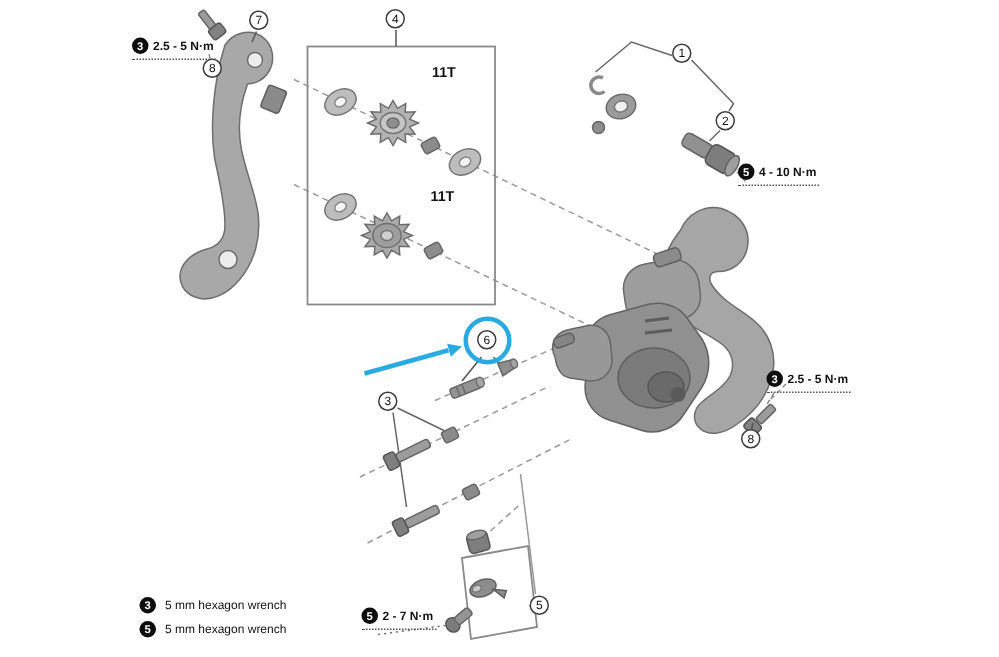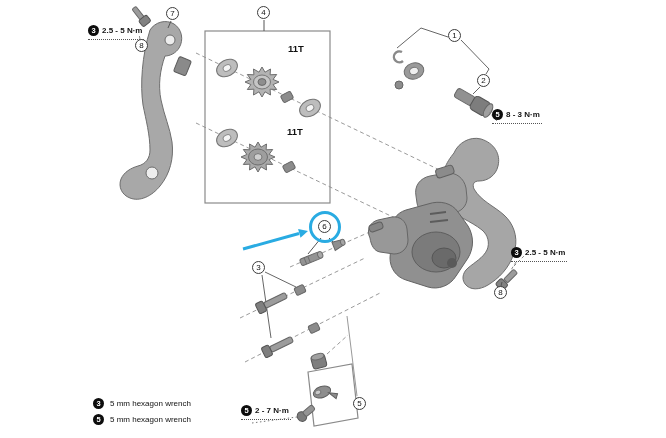--- a/index.html
+++ b/index.html
@@ -230,21 +230,21 @@
 
   <span class="teeth" style="left:288px;top:43px">11T</span>
   <span class="teeth" style="left:287px;top:126px">11T</span>
 
   <div class="tq" style="left:88px;top:25px">
     <span class="badge">3</span>
     <span>2.5 - 5 N·m</span>
   </div>
   <div class="tq" style="left:492px;top:109px">
     <span class="badge">5</span>
-    <span>8 - 3 N·m</span>
+    <span>4 - 10 N·m</span>
   </div>
   <div class="tq" style="left:511px;top:247px">
     <span class="badge">3</span>
     <span>2.5 - 5 N·m</span>
   </div>
   <div class="tq" style="left:241px;top:405px">
     <span class="badge">5</span>
     <span>2 - 7 N·m</span>
   </div>
 

